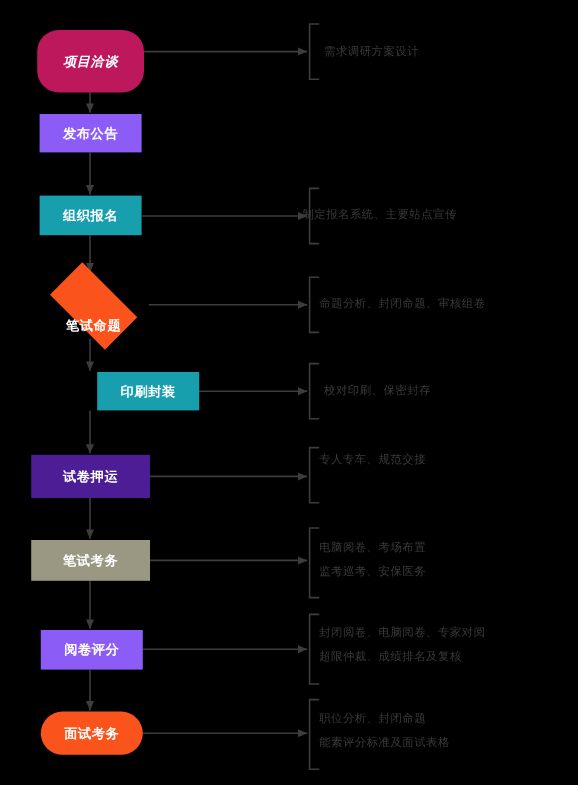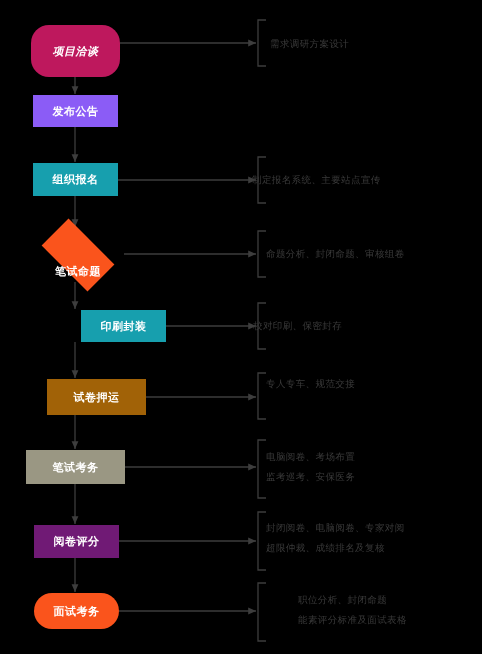--- a/index.html
+++ b/index.html
@@ -73,55 +73,55 @@
       <div class="node rect" style="left: 33px; top: 163px; width: 85px; height: 33px; background: rgb(23, 159, 174);">
         <span>组织报名</span>
       </div>
       <div class="node diamond-wrap" style="left: 32px; top: 228px; width: 92px; height: 54px;">
         <div class="diamond-shape" style="background: rgb(250, 84, 28);"></div>
         <span class="diamond-label">笔试命题</span>
       </div>
       <div class="node rect" style="left: 33px; top: 310px; width: 85px; height: 32px; background: rgb(23, 159, 174); margin-left: 48px;">
         <span>印刷封装</span>
       </div>
-      <div class="node rect" style="left: 26px; top: 379px; width: 99px; height: 36px; background: #a16207; margin-left: 21px;">
+      <div class="node rect" style="left: 26px; top: 379px; width: 99px; height: 36px; background: #4c1d95;">
         <span>试卷押运</span>
       </div>
       <div class="node rect" style="left: 26px; top: 450px; width: 99px; height: 34px; background: rgb(154, 151, 131);">
         <span>笔试考务</span>
       </div>
-      <div class="node rect" style="left: 34px; top: 525px; width: 85px; height: 33px; background: #701a75;">
+      <div class="node rect" style="left: 34px; top: 525px; width: 85px; height: 33px; background: #8b5cf6;">
         <span>阅卷评分</span>
       </div>
       <div class="node rounded" style="left: 34px; top: 593px; width: 85px; height: 36px; background: rgb(250, 84, 28);">
         <span>面试考务</span>
       </div>
     </div>
   <div id="ann-layer">
       <div class="ann" style="left: 270px; top: 34px; color: rgb(58, 58, 58);">
         <div>需求调研方案设计</div>
       </div>
       <div class="ann" style="left: 252px; top: 170px; color: rgb(58, 58, 58);">
         <div>制定报名系统、主要站点宣传</div>
       </div>
       <div class="ann" style="left: 266px; top: 244px; color: rgb(58, 58, 58);">
         <div>命题分析、封闭命题、审核组卷</div>
       </div>
-      <div class="ann" style="left: 253px; top: 316px; color: rgb(58, 58, 58);">
+      <div class="ann" style="left: 270px; top: 316px; color: rgb(58, 58, 58); font-family: Liberation Mono, monospace;">
         <div>校对印刷、保密封存</div>
       </div>
       <div class="ann" style="left: 266px; top: 374px; color: rgb(58, 58, 58); text-align: center;">
         <div>专人专车、规范交接</div>
       </div>
       <div class="ann" style="left: 266px; top: 447px; color: rgb(58, 58, 58);">
         <div>电脑阅卷、考场布置</div>
         <div>监考巡考、安保医务</div>
       </div>
       <div class="ann" style="left: 266px; top: 518px; color: rgb(58, 58, 58);">
         <div>封闭阅卷、电脑阅卷、专家对阅</div>
         <div>超限仲裁、成绩排名及复核</div>
       </div>
-      <div class="ann" style="left: 266px; top: 590px; color: rgb(58, 58, 58); margin-left: 32px;">
+      <div class="ann" style="left: 266px; top: 590px; color: rgb(58, 58, 58);">
         <div>职位分析、封闭命题</div>
         <div>能素评分标准及面试表格</div>
       </div>
     </div>
 </div>
 
 </body></html>

